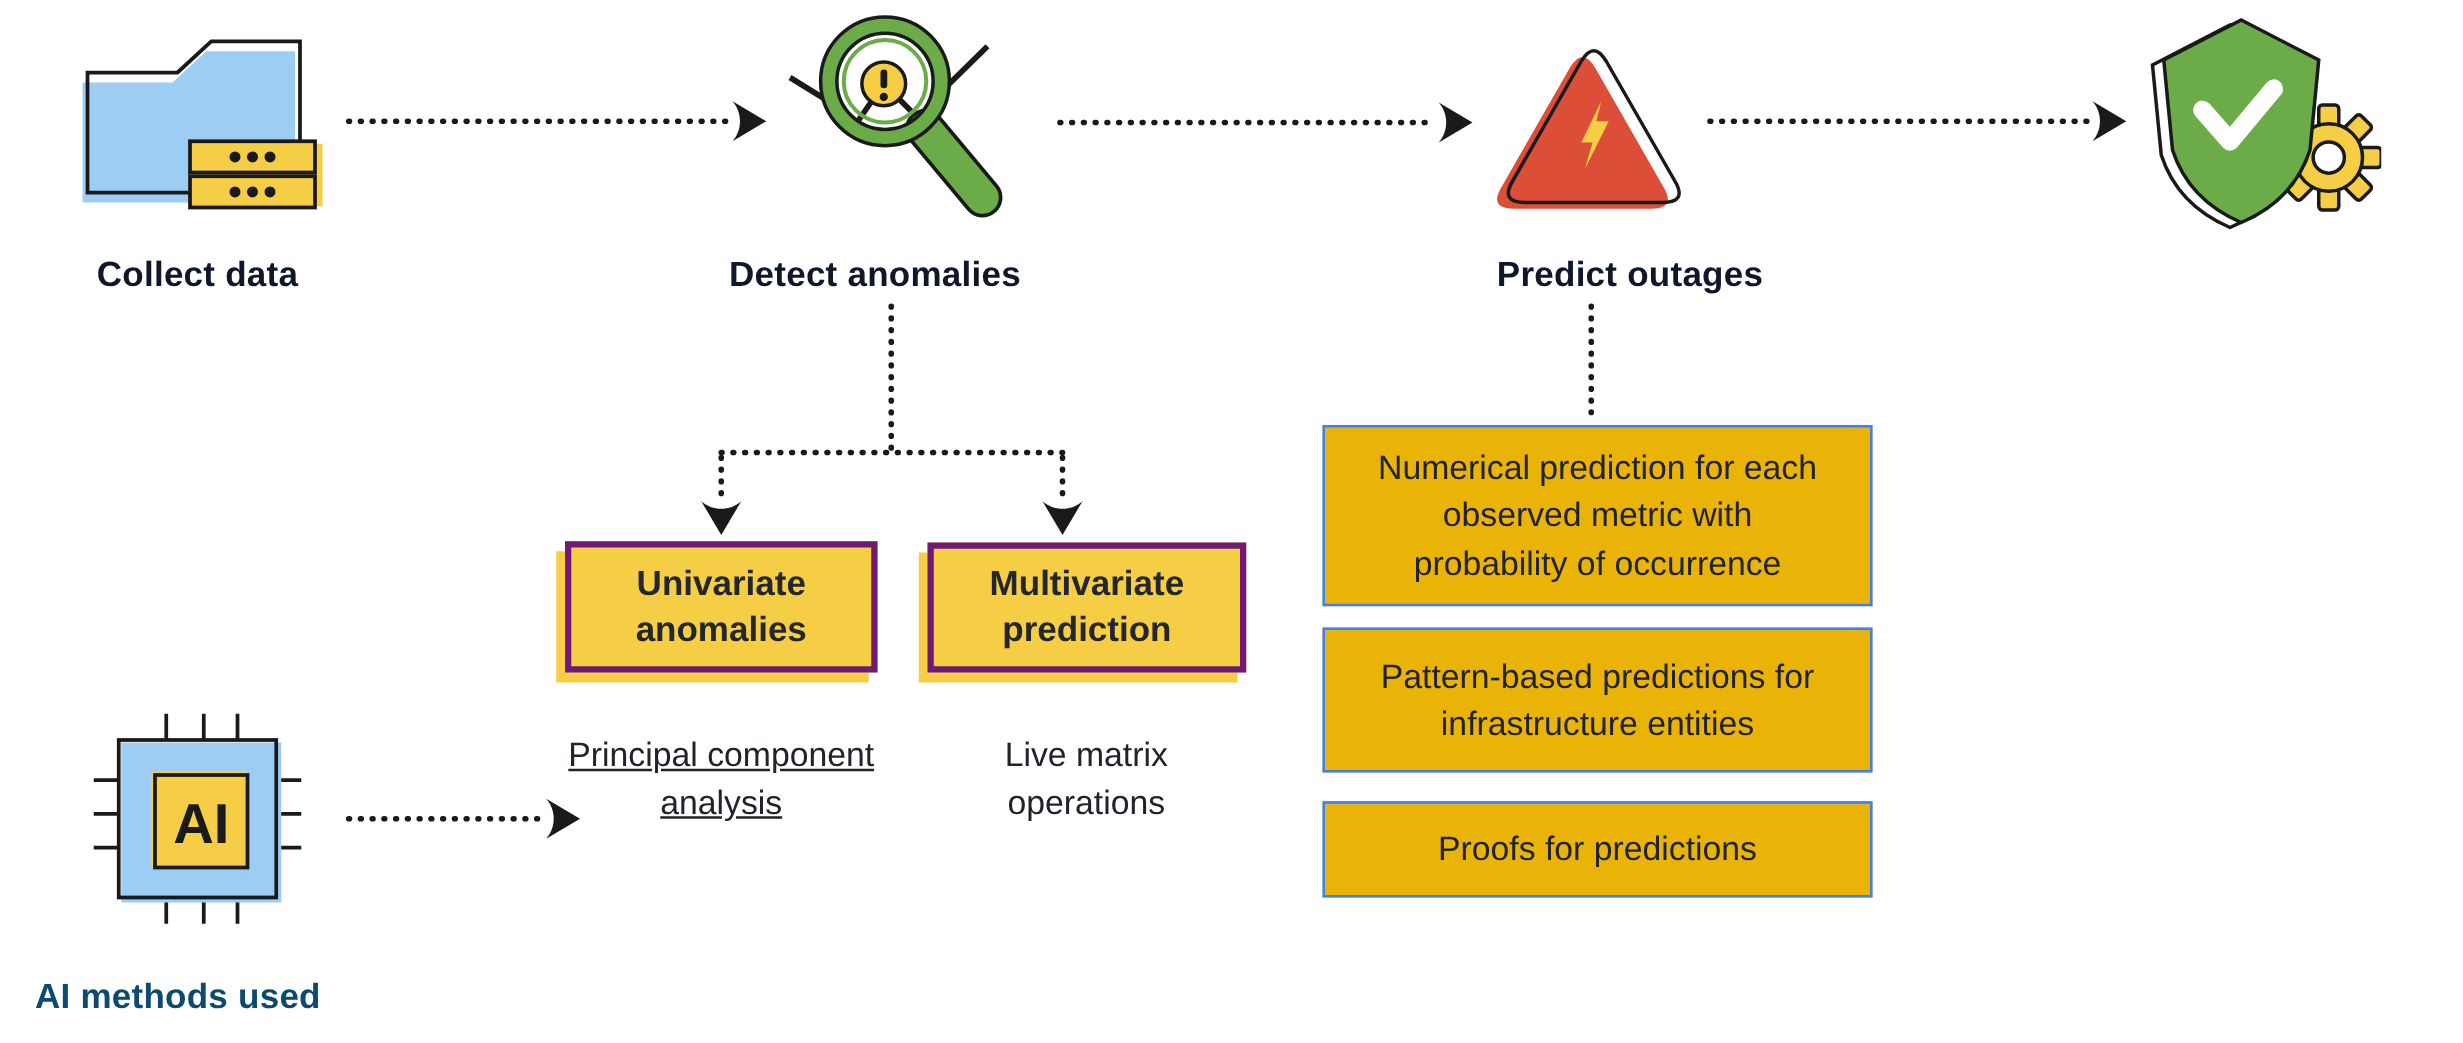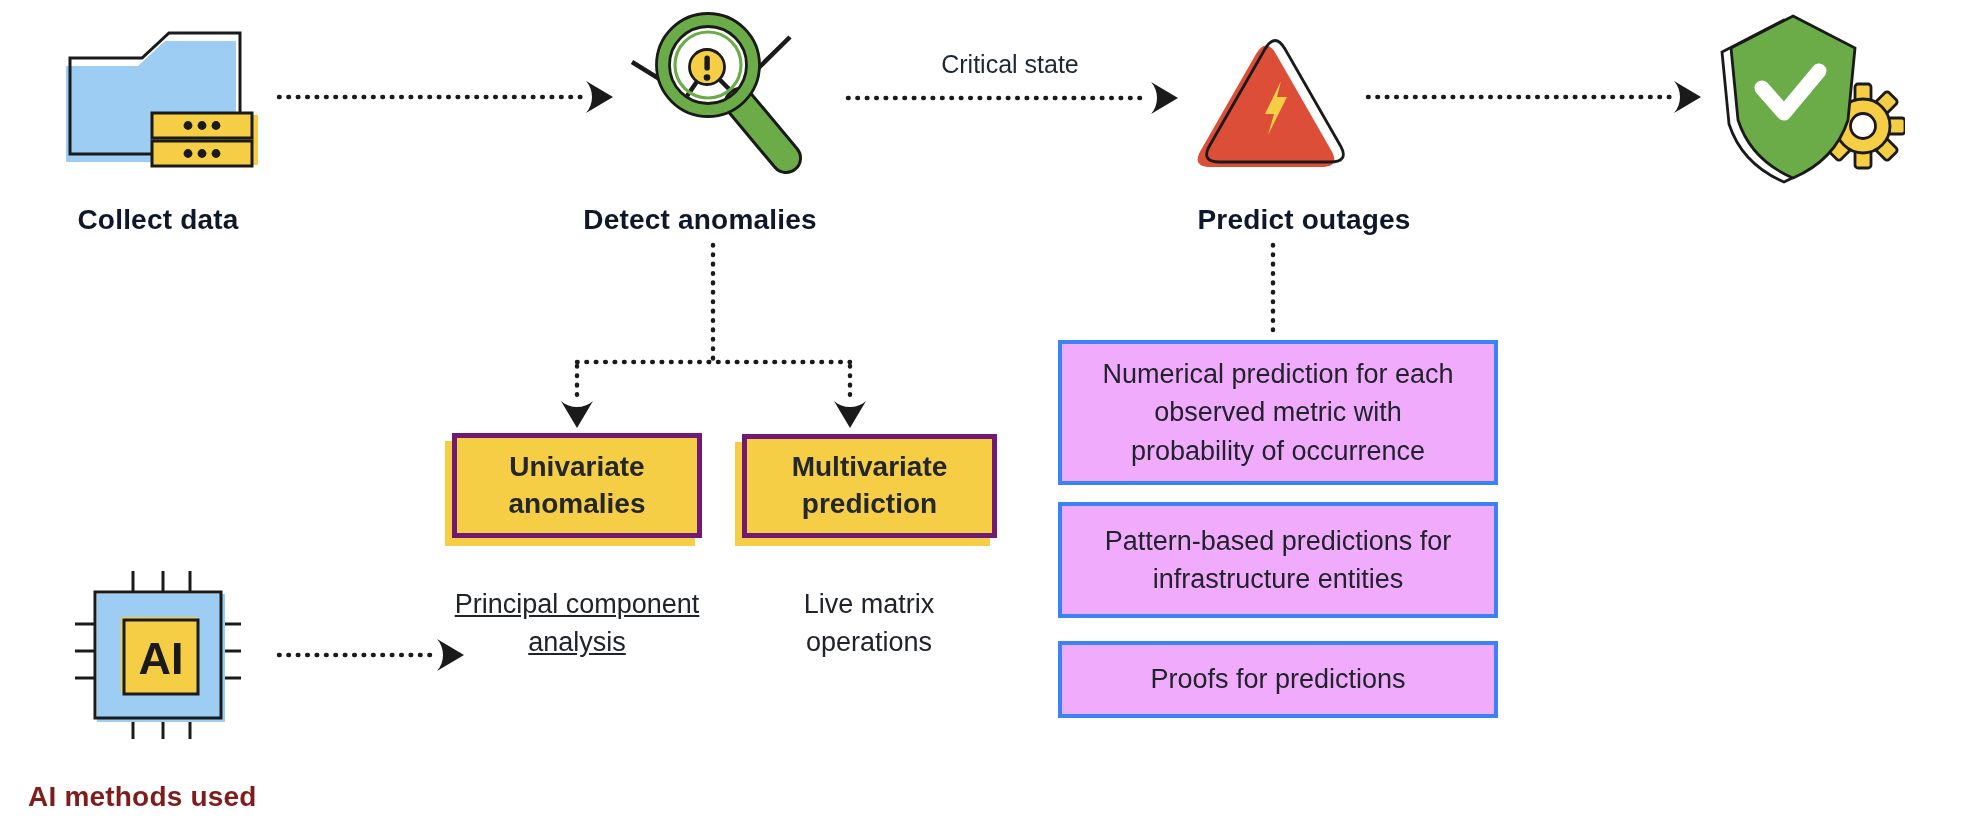--- a/index.html
+++ b/index.html
@@ -19,26 +19,26 @@
   .method-label{
     position:absolute;font-size:27px;line-height:1.42;text-align:center;color:#20232a;
   }
   .yellow-shadow{position:absolute;background:#F5CE45;}
   .yellow-box{
     position:absolute;box-sizing:border-box;background:#F5CE45;border:5px solid #701a75;
     display:flex;align-items:center;justify-content:center;text-align:center;
     font-weight:bold;font-size:28px;line-height:1.32;color:#23262b;padding:4px 10px;
   }
   .blue-box{
-    position:absolute;box-sizing:border-box;background:#f0abfc;border:4px solid #3b82f6;
+    position:absolute;box-sizing:border-box;background:#eab308;border:2px solid #3b82f6;
     display:flex;align-items:center;justify-content:center;text-align:center;
     font-size:27px;line-height:1.42;color:#20232a;padding:6px 40px;
   }
   .bottom-label{
-    position:absolute;font-weight:bold;font-size:28px;color:#7f1d1d;letter-spacing:.2px;
+    position:absolute;font-weight:bold;font-size:28px;color:#0c4a6e;letter-spacing:.2px;
   }
 </style>
 </head>
 <body>
 
 <div class="canvas">
 
   <svg class="abs" style="left:0;top:0;" width="1970" height="834" viewBox="0 0 1970 834">
     <g stroke="#1a1a1a" stroke-width="4.5" stroke-dasharray="0.6 8.8" stroke-linecap="round" fill="none">
       <path d="M279 97 H583"></path>
@@ -91,21 +91,20 @@
     <circle cx="96" cy="57" r="38.5" fill="none" stroke="#1a1a1a" stroke-width="2.8"></circle>
     <circle cx="96" cy="57" r="33" fill="none" stroke="#6BAC49" stroke-width="3.2"></circle>
     <g>
       <circle cx="95" cy="59" r="17.5" fill="#F5CE45" stroke="#1a1a1a" stroke-width="2.8"></circle>
       <rect x="92.4" y="47.5" width="5.4" height="15" rx="2.6" fill="#1a1a1a"></rect>
       <circle cx="95" cy="69.5" r="3.3" fill="#1a1a1a"></circle>
     </g>
   </svg>
   <div class="step-label" style="left:540px;top:203px;width:320px;">Detect anomalies</div>
 
-  <div class="note-label" style="left:890px;top:48px;width:240px;">Critical state</div>
 
   <svg class="abs" style="left:1188px;top:22px;" width="180" height="155" viewBox="0 0 180 155">
     <path transform="translate(3,15)" d="M85,17 L140,113 Q150,130 130,130 L20,130 Q0,130 10,113 L65,17 Q75,0 85,17 Z" fill="#DC4E38"></path>
     <path transform="translate(12,10)" d="M85,17 L140,113 Q150,130 130,130 L20,130 Q0,130 10,113 L65,17 Q75,0 85,17 Z" fill="none" stroke="#1a1a1a" stroke-width="2.8"></path>
     <path d="M93 59 L77 92 L86 92 L80 113 L99 75 L89 75 Z" fill="#F5CE45"></path>
   </svg>
   <div class="step-label" style="left:1144px;top:203px;width:320px;">Predict outages</div>
 
   <svg class="abs" style="left:1700px;top:8px;" width="205" height="185" viewBox="0 0 205 185">
     <g>

